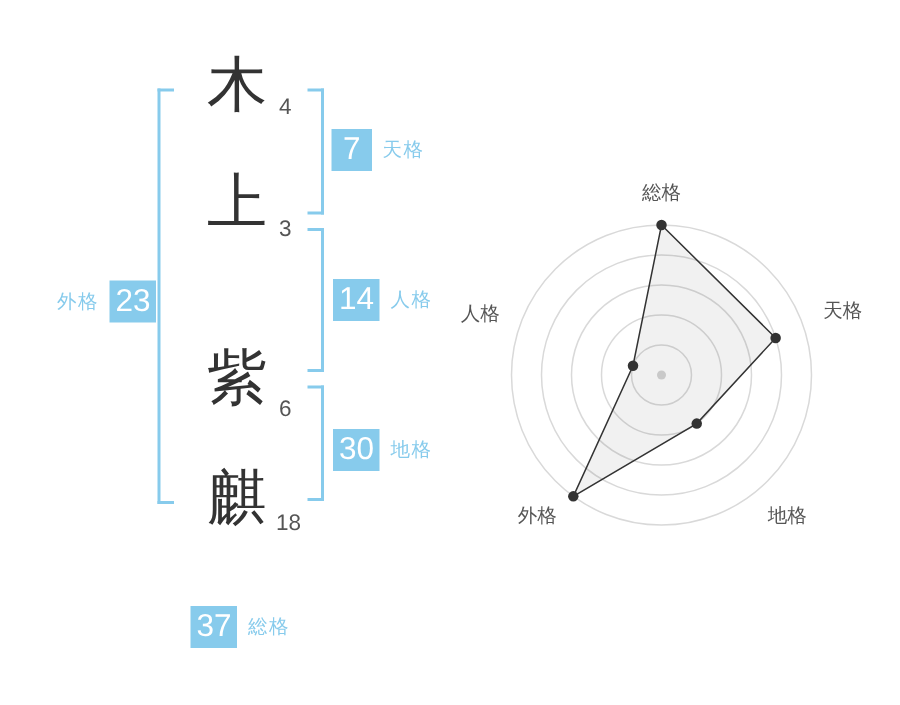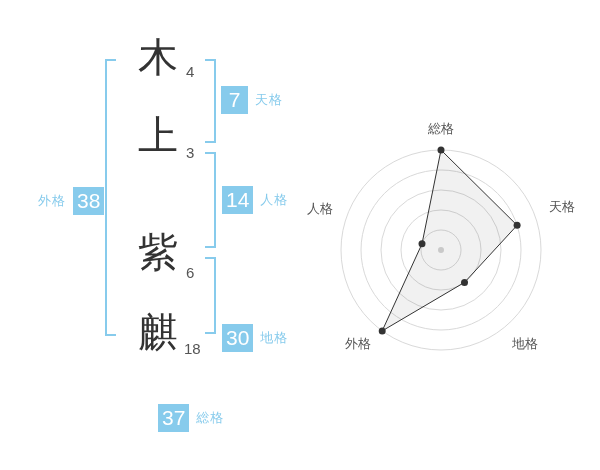--- a/index.html
+++ b/index.html
@@ -30,23 +30,23 @@
   .b-chi{top:257px;height:73px;}
   .kaku-row{position:absolute;display:flex;align-items:center;gap:7px;}
   .num-box{
     display:flex;align-items:center;justify-content:center;
     height:28px;min-width:27px;padding:0 4px;box-sizing:border-box;
     background:var(--blue);color:#ffffff;font-size:21px;
   }
   .kaku-label{font-size:13px;color:var(--blue);letter-spacing:1px;white-space:nowrap;}
   .row-ten{left:221px;top:86px;}
   .row-jin{left:222px;top:186px;}
-  .row-chi{left:222px;top:286px;margin-top:38px;}
+  .row-chi{left:222px;top:286px;}
   .row-gai{left:38px;top:187px;}
-  .row-sou{left:158px;top:404px;}
+  .row-sou{left:127px;top:404px;}
   
   .radar-wrap{position:absolute;left:300px;top:105px;width:300px;height:270px;}
 </style>
 </head>
 <body>
 
 <div class="stage">
 
   <div class="bracket bracket-left"></div>
   <div class="bracket bracket-right b-ten"></div>
@@ -69,21 +69,21 @@
   <div class="kaku-row row-jin">
     <div class="num-box">14</div>
     <div class="kaku-label">人格</div>
   </div>
   <div class="kaku-row row-chi">
     <div class="num-box">30</div>
     <div class="kaku-label">地格</div>
   </div>
   <div class="kaku-row row-gai">
     <div class="kaku-label">外格</div>
-    <div class="num-box">38</div>
+    <div class="num-box">23</div>
   </div>
   <div class="kaku-row row-sou">
     <div class="num-box">37</div>
     <div class="kaku-label">総格</div>
   </div>
 
   <div class="radar-wrap">
     <svg id="radar-svg" width="300" height="270">
         <circle cx="141" cy="145" r="20" fill="none" stroke="#d9d9d9" stroke-width="1"></circle>
         <circle cx="141" cy="145" r="40" fill="none" stroke="#d9d9d9" stroke-width="1"></circle>

